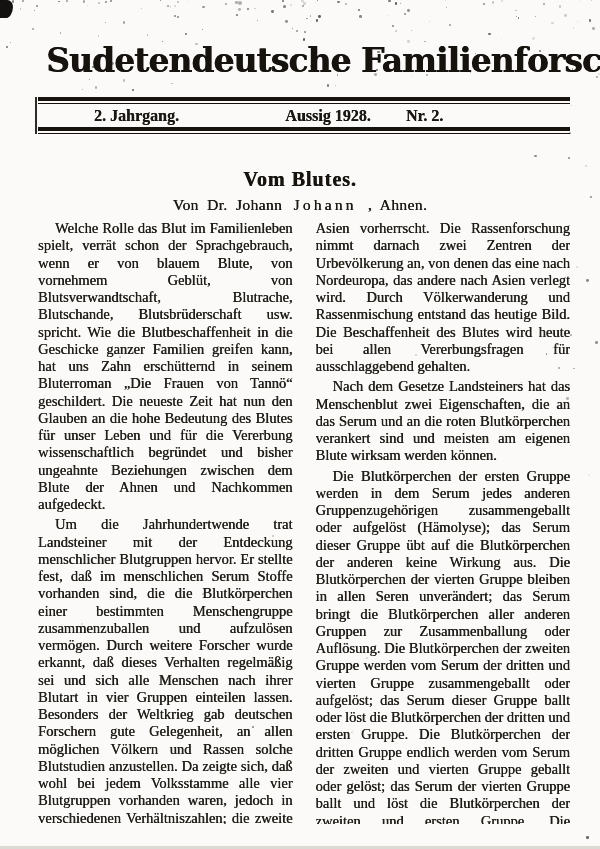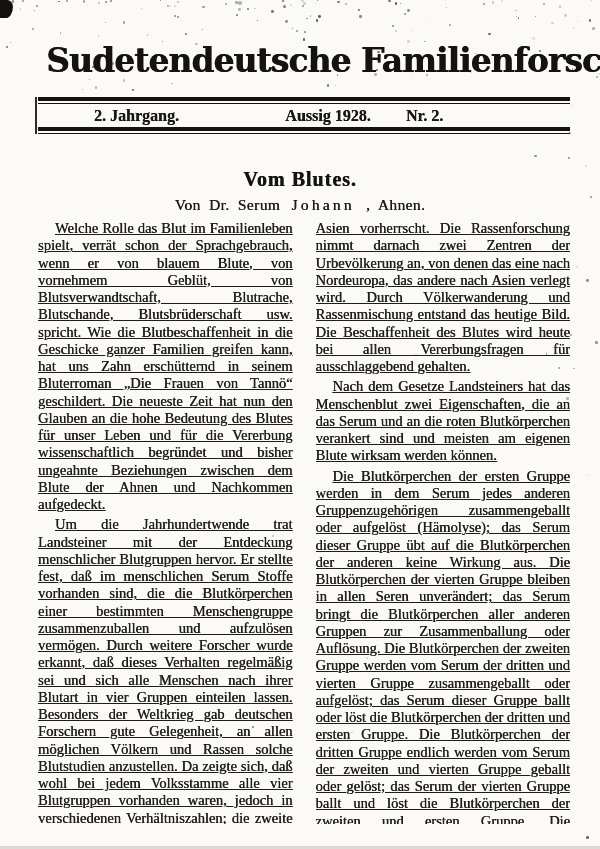--- a/index.html
+++ b/index.html
@@ -55,21 +55,21 @@
   }
   .article-byline{
     position:absolute;top:196px;left:0;width:600px;text-align:center;
     font-size:15.5px;color:#1d1a15;word-spacing:4px;letter-spacing:.4px;
     text-shadow:0.3px 0 0 currentColor;
   }
   .byline-name{letter-spacing:3.2px;margin:0 3px;}
   
   .columns{
     position:absolute;top:220px;left:38px;width:532px;height:604px;
-    display:flex;gap:23px;overflow:hidden;text-decoration:underline;
+    display:flex;gap:23px;overflow:hidden;
   }
   .column{
     flex:1;height:604px;overflow:hidden;
     font-size:14.5px;line-height:17.25px;
     text-align:justify;text-justify:inter-word;
     hyphens:auto;-webkit-hyphens:auto;
     color:#211e19;
     text-shadow:0.35px 0 0 currentColor;
   }
   .column p{margin:0 0 3px 0;text-indent:17px;}
@@ -285,21 +285,21 @@
   </div>
 
   <div class="rules rules-bottom">
     <div class="rule-thick"></div>
     <div class="rule-thin"></div>
   </div>
 
   <div class="article-title">Vom Blutes.</div>
 
   <div class="article-byline">
-    <span>Von Dr. Serum</span>
+    <span>Von Dr. Johann</span>
     <span class="byline-name">Johann</span>
     <span>, Ahnen.</span>
   </div>
 
   <div class="columns">
     <div class="column" lang="de">
         <p>Welche Rolle das Blut im Familienleben spielt, verrät schon der Sprachgebrauch, wenn er von blauem Blute, von vornehmem Geblüt, von Blutsverwandtschaft, Blutrache, Blutschande, Blutsbrüderschaft usw. spricht. Wie die Blutbeschaffenheit in die Geschicke ganzer Familien greifen kann, hat uns Zahn erschütternd in seinem Bluterroman „Die Frauen von Tannö“ geschildert. Die neueste Zeit hat nun den Glauben an die hohe Bedeutung des Blutes für unser Leben und für die Vererbung wissenschaftlich begründet und bisher ungeahnte Beziehungen zwischen dem Blute der Ahnen und Nachkommen aufgedeckt.</p>
         <p>Um die Jahrhundertwende trat Landsteiner mit der Entdeckung menschlicher Blutgruppen hervor. Er stellte fest, daß im menschlichen Serum Stoffe vorhanden sind, die die Blutkörperchen einer bestimmten Menschengruppe zusammenzuballen und aufzulösen vermögen. Durch weitere Forscher wurde erkannt, daß dieses Verhalten regelmäßig sei und sich alle Menschen nach ihrer Blutart in vier Gruppen einteilen lassen. Besonders der Weltkrieg gab deutschen Forschern gute Gelegenheit, an allen möglichen Völkern und Rassen solche Blutstudien anzustellen. Da zeigte sich, daß wohl bei jedem Volksstamme alle vier Blutgruppen vorhanden waren, jedoch in verschiedenen Verhältniszahlen; die zweite Gruppe ist am meisten in Nord- und Mitteleuropa verbreitet; sie nimmt gegen Osten und Süden ab und macht der dritten Gruppe Platz, die in</p>
       </div>
     <div class="column" lang="de">

